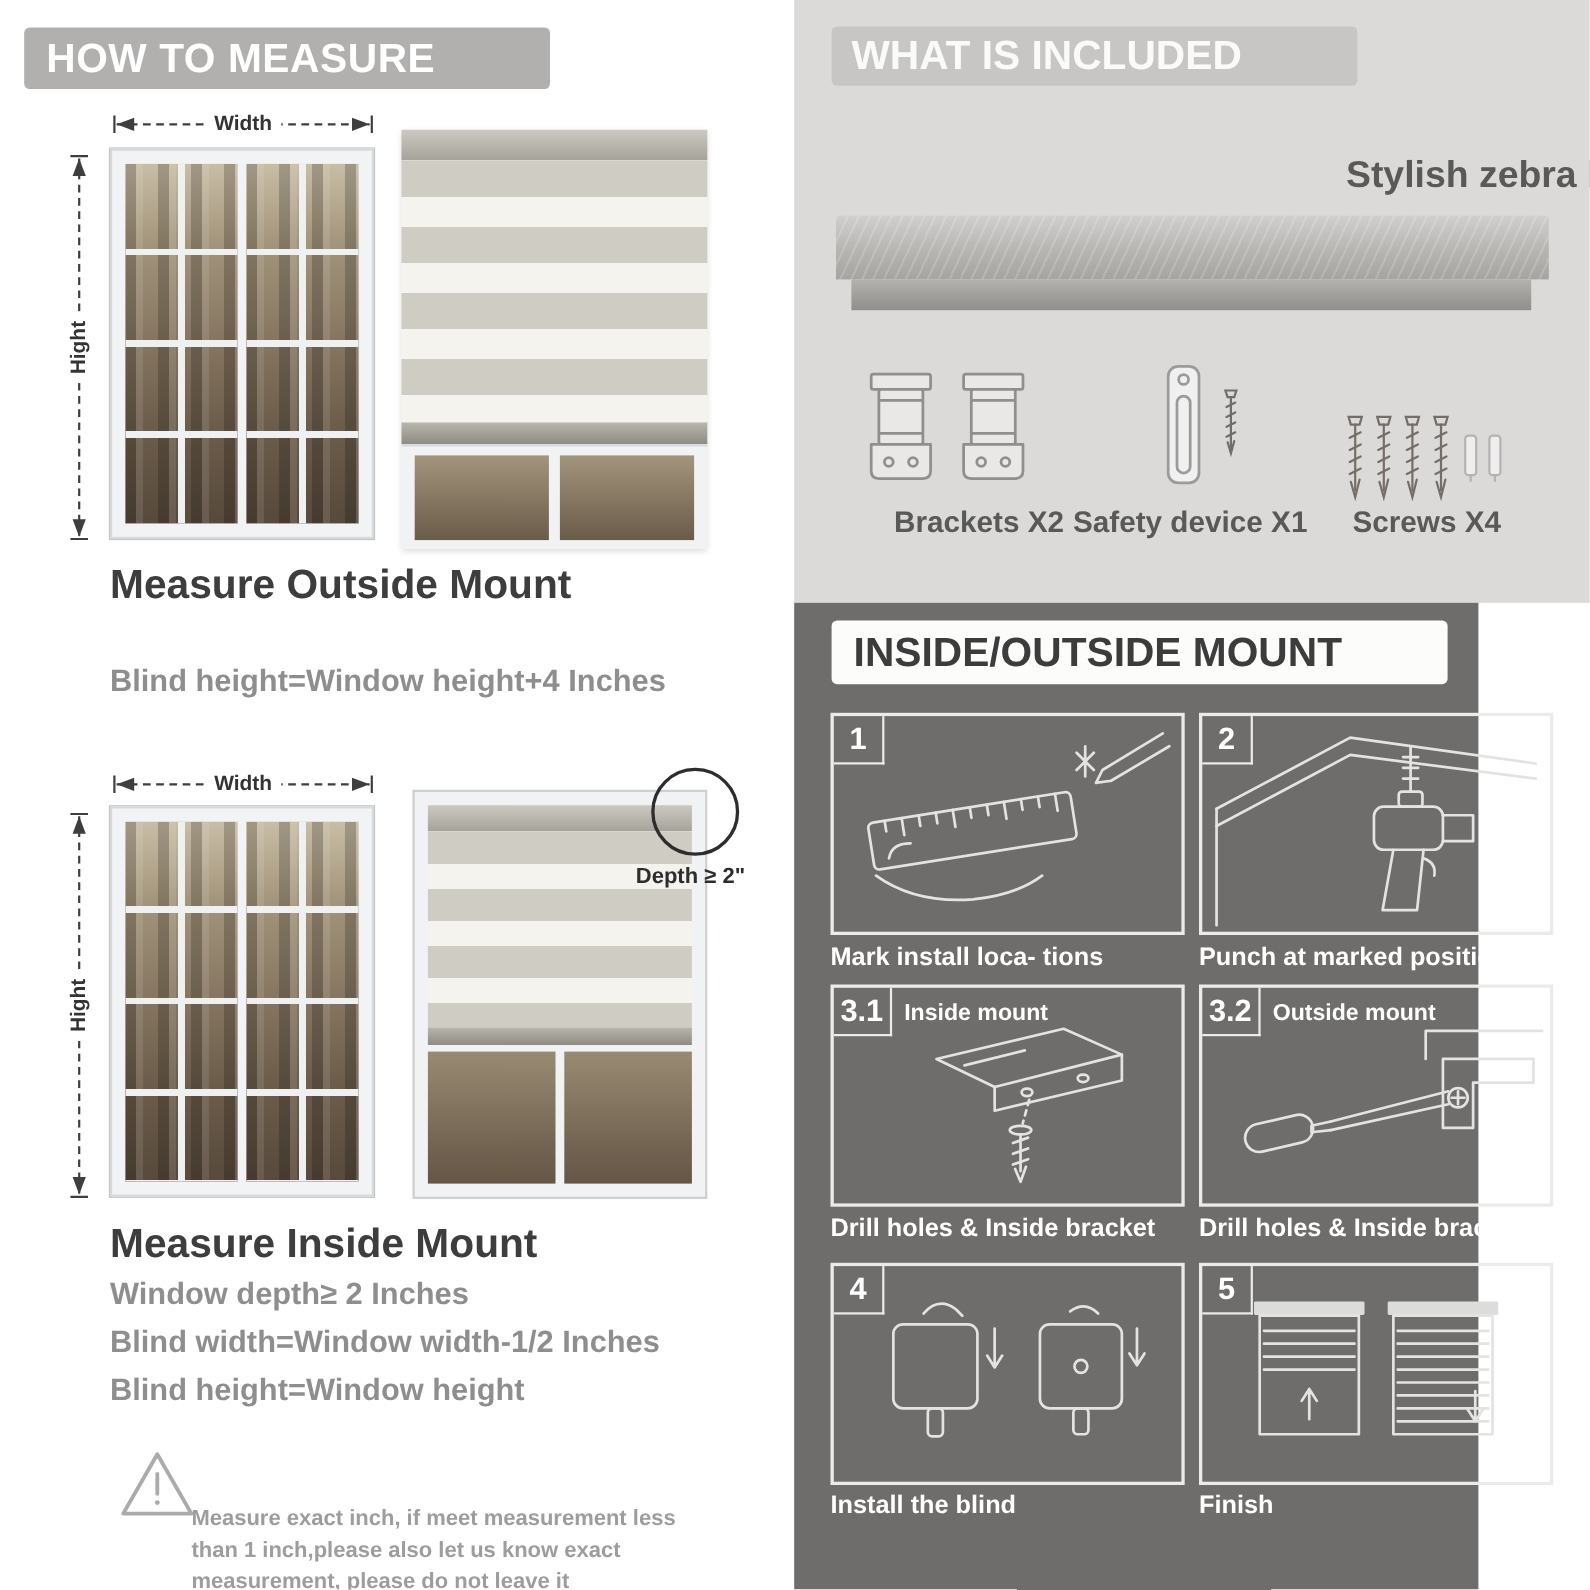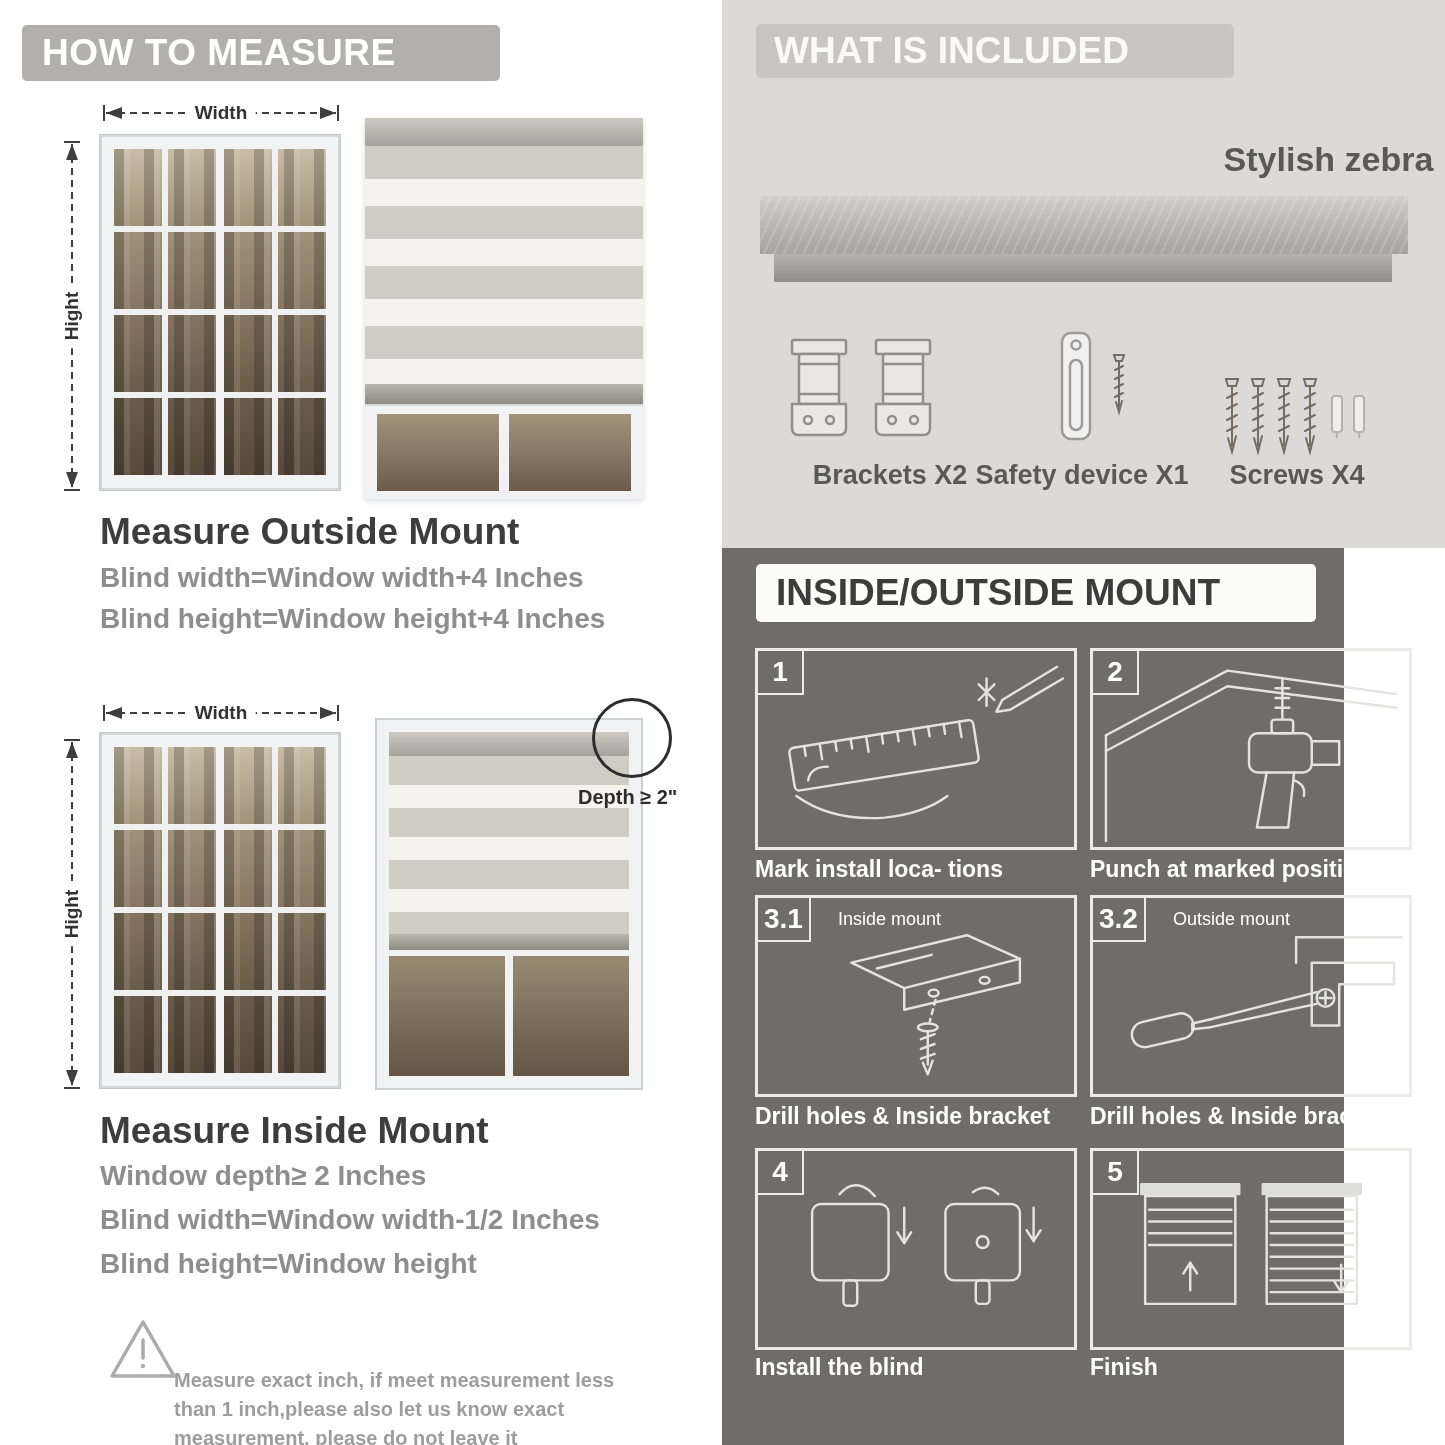--- a/index.html
+++ b/index.html
@@ -94,22 +94,22 @@
   .banner-mount {
     position:absolute; left:34px; top:16px; width:560px; height:58px;
     background:#fcfcfb; border-radius:5px; color:#3c3c3c;
     font-size:37px; font-weight:bold; line-height:58px; padding-left:20px;
   }
   .step { position:absolute; width:322px; height:202px; border:3px solid #ebebe9; }
   .step-num { position:absolute; left:0; top:0; min-width:46px; height:44px; padding:0 6px;
     border-right:2px solid #ebebe9; border-bottom:2px solid #ebebe9;
     display:flex; align-items:center; justify-content:center;
     color:#ffffff; font-size:28px; font-weight:bold; }
-  .step-label { position:absolute; left:80px; top:11px; color:#ffffff;
-    font-size:18px; font-weight:normal; }
+  .step-label { position:absolute; left:64px; top:11px; color:#ffffff;
+    font-size:21px; font-weight:bold; }
   .step-art { position:absolute; inset:0; width:100%; height:100%; }
   .step-cap { position:absolute; width:322px; color:#ffffff; font-size:23px;
     font-weight:bold; }
 </style>
 </head>
 <body>
 
 <div id="app">
 
   <div class="banner-left">HOW TO MEASURE</div>
@@ -149,21 +149,20 @@
     <div class="cassette"></div>
     <div class="stripes"></div>
     <div class="rail"></div>
     <div class="peek">
       <div class="peek-pane"></div>
       <div class="peek-pane"></div>
     </div>
   </div>
 
   <div class="h1-dark" style="left:100px;top:511px;">Measure Outside Mount</div>
-  <div class="line-gray" style="left:100px;top:562px;">Blind width=Window width+4 Inches</div>
   <div class="line-gray" style="left:100px;top:603px;">Blind height=Window height+4 Inches</div>
 
   <div class="h-arrow" style="left:102px;top:703px;width:238px;">
     <svg width="238" height="20" viewBox="0 0 238 20">
       <g stroke="#3e3e3e" stroke-width="2">
         <line x1="2" y1="2" x2="2" y2="18"></line>
         <line x1="236" y1="2" x2="236" y2="18"></line>
         <line x1="4" y1="10" x2="234" y2="10" stroke-dasharray="7 5"></line>
         <polygon points="4,10 20,4 20,16" fill="#3e3e3e" stroke="none"></polygon>
         <polygon points="234,10 218,4 218,16" fill="#3e3e3e" stroke="none"></polygon>

